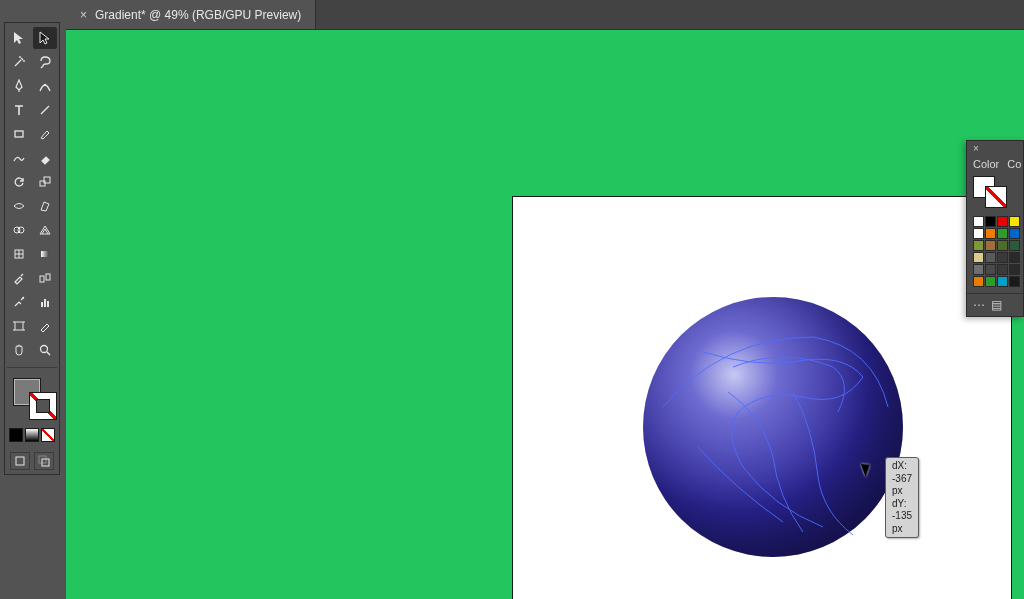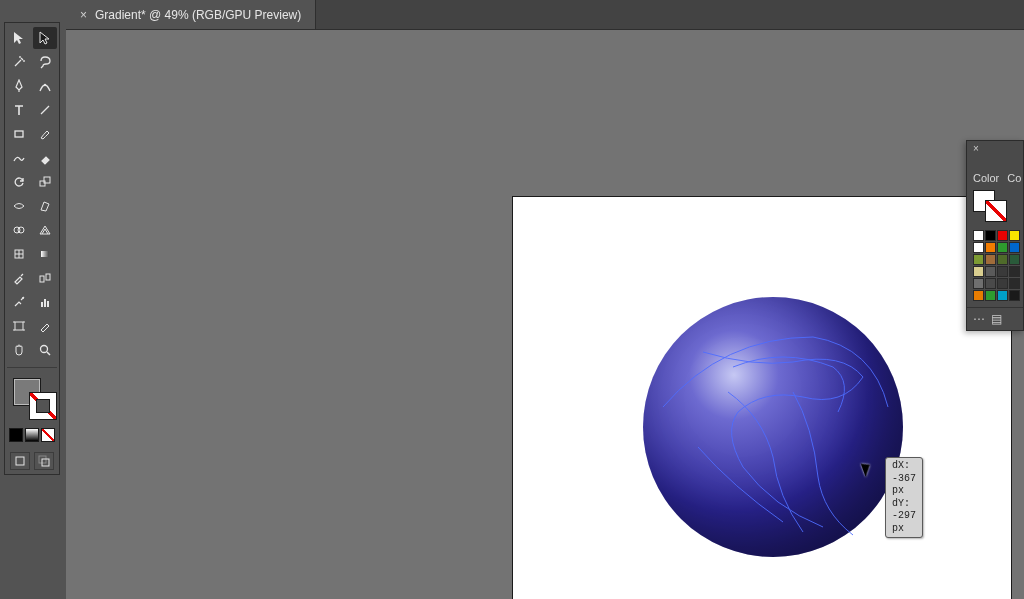--- a/index.html
+++ b/index.html
@@ -111,22 +111,21 @@
     background:#535353;
     color:#e6e6e6;
     font-size:12px;
   }
   .doc-tab .close { font-size:12px; color:#cfcfcf; cursor:pointer; }
 
   
   .canvas-area {
     position:absolute;
     top:30px; left:66px; right:0; bottom:0;
-    background:#737373;
-    font-family:Liberation Mono, monospace;
+    background:#22c55e;
   }
   .artboard {
     position:absolute;
     top: 166px; left: 446px;
     width: 500px; height: 404px;
     background:#fff;
     border:1px solid #1a1a1a;
   }
   .sphere {
     position:absolute;
@@ -172,21 +171,21 @@
     border:1px solid #2b2b2b;
     box-shadow: -2px 2px 6px rgba(0,0,0,.3);
   }
   .panel-x {
     text-align:left; padding:2px 6px; color:#c9c9c9; font-size:10px; cursor:pointer;
   }
   .panel-tabs {
     display:flex; gap:8px; padding:2px 6px 6px;
     color:#d8d8d8; font-size:11px;
   }
-  .panel-tabs span { cursor:pointer;margin-top:14px; }
+  .panel-tabs span { cursor:pointer; }
   .panel-fillstroke {
     position:relative; height:34px; margin:0 6px 6px;
   }
   .panel-fillstroke .pf {
     position:absolute; top:0; left:0; width:22px;height:22px;background:#fff;border:1px solid #1a1a1a;
   }
   .panel-fillstroke .ps {
     position:absolute; top:10px; left:12px; width:22px;height:22px;background:#fff;border:1px solid #1a1a1a;
   }
   .panel-fillstroke .ps .red-slash {
@@ -435,21 +434,21 @@
         </g>
       </svg>
       <div class="cursor-arrow"></div>
       <div class="measurement">
         <div>
           <span>dX:</span>
           <span>-367 px</span>
         </div>
         <div>
           <span>dY:</span>
-          <span>-297 px</span>
+          <span>-135 px</span>
         </div>
       </div>
     </div>
   </div>
 </div>
 
 <div class="color-panel">
   <div class="panel-x">×</div>
   <div class="panel-tabs">
     <span>Color</span>

